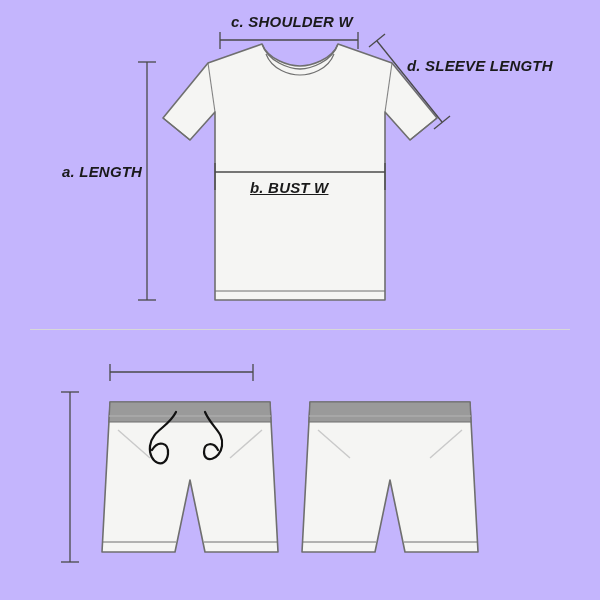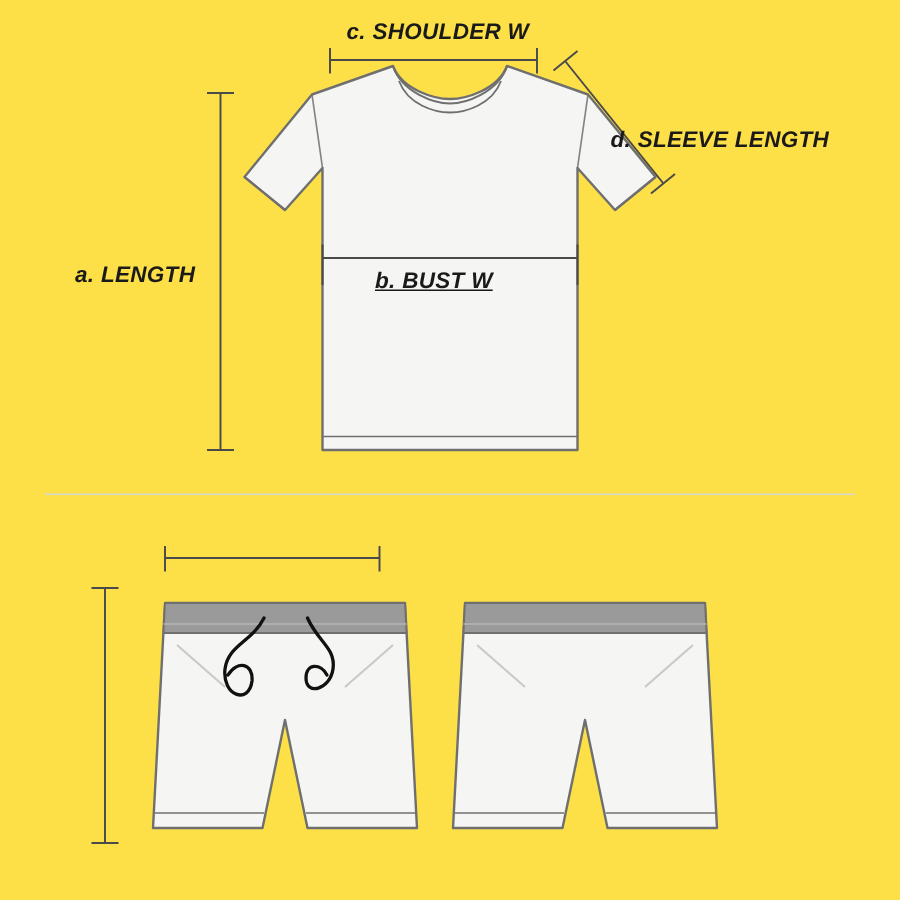--- a/index.html
+++ b/index.html
@@ -7,21 +7,21 @@
     padding: 0;
     background: #ffffff;
   }
   body {
     font-family: "Liberation Sans", sans-serif;
   }
   #page {
     position: relative;
     width: 600px;
     height: 600px;
-    background: #fde047;
+    background: #c4b5fd;
     overflow: hidden;
   }
   .panel {
     position: absolute;
     left: 0;
     width: 600px;
   }
   #panel-top { top: 0; height: 330px; }
   #panel-bottom { top: 330px; height: 270px; }
 
@@ -49,22 +49,22 @@
     font-style: italic;
     font-weight: bold;
     font-size: 15px;
     color: #1a1a1a;
     white-space: nowrap;
     letter-spacing: 0.2px;
   }
 
   
   #lbl-shoulder { left: 231px; top: 13px; }
-  #lbl-sleeve   { left: 407px; top: 57px; margin-top: 28px; }
-  #lbl-length   { left: 50px;  top: 163px; margin-top: 12px; }
+  #lbl-sleeve   { left: 407px; top: 57px; }
+  #lbl-length   { left: 62px;  top: 163px; }
   #lbl-bust     { left: 250px; top: 179px; text-decoration: underline; }
 </style>
 </head>
 <body>
 
 <div id="page">
 
   <div class="panel" id="panel-top">
 
     <svg class="art" id="svg-top" viewBox="0 0 600 330" xmlns="http://www.w3.org/2000/svg">

